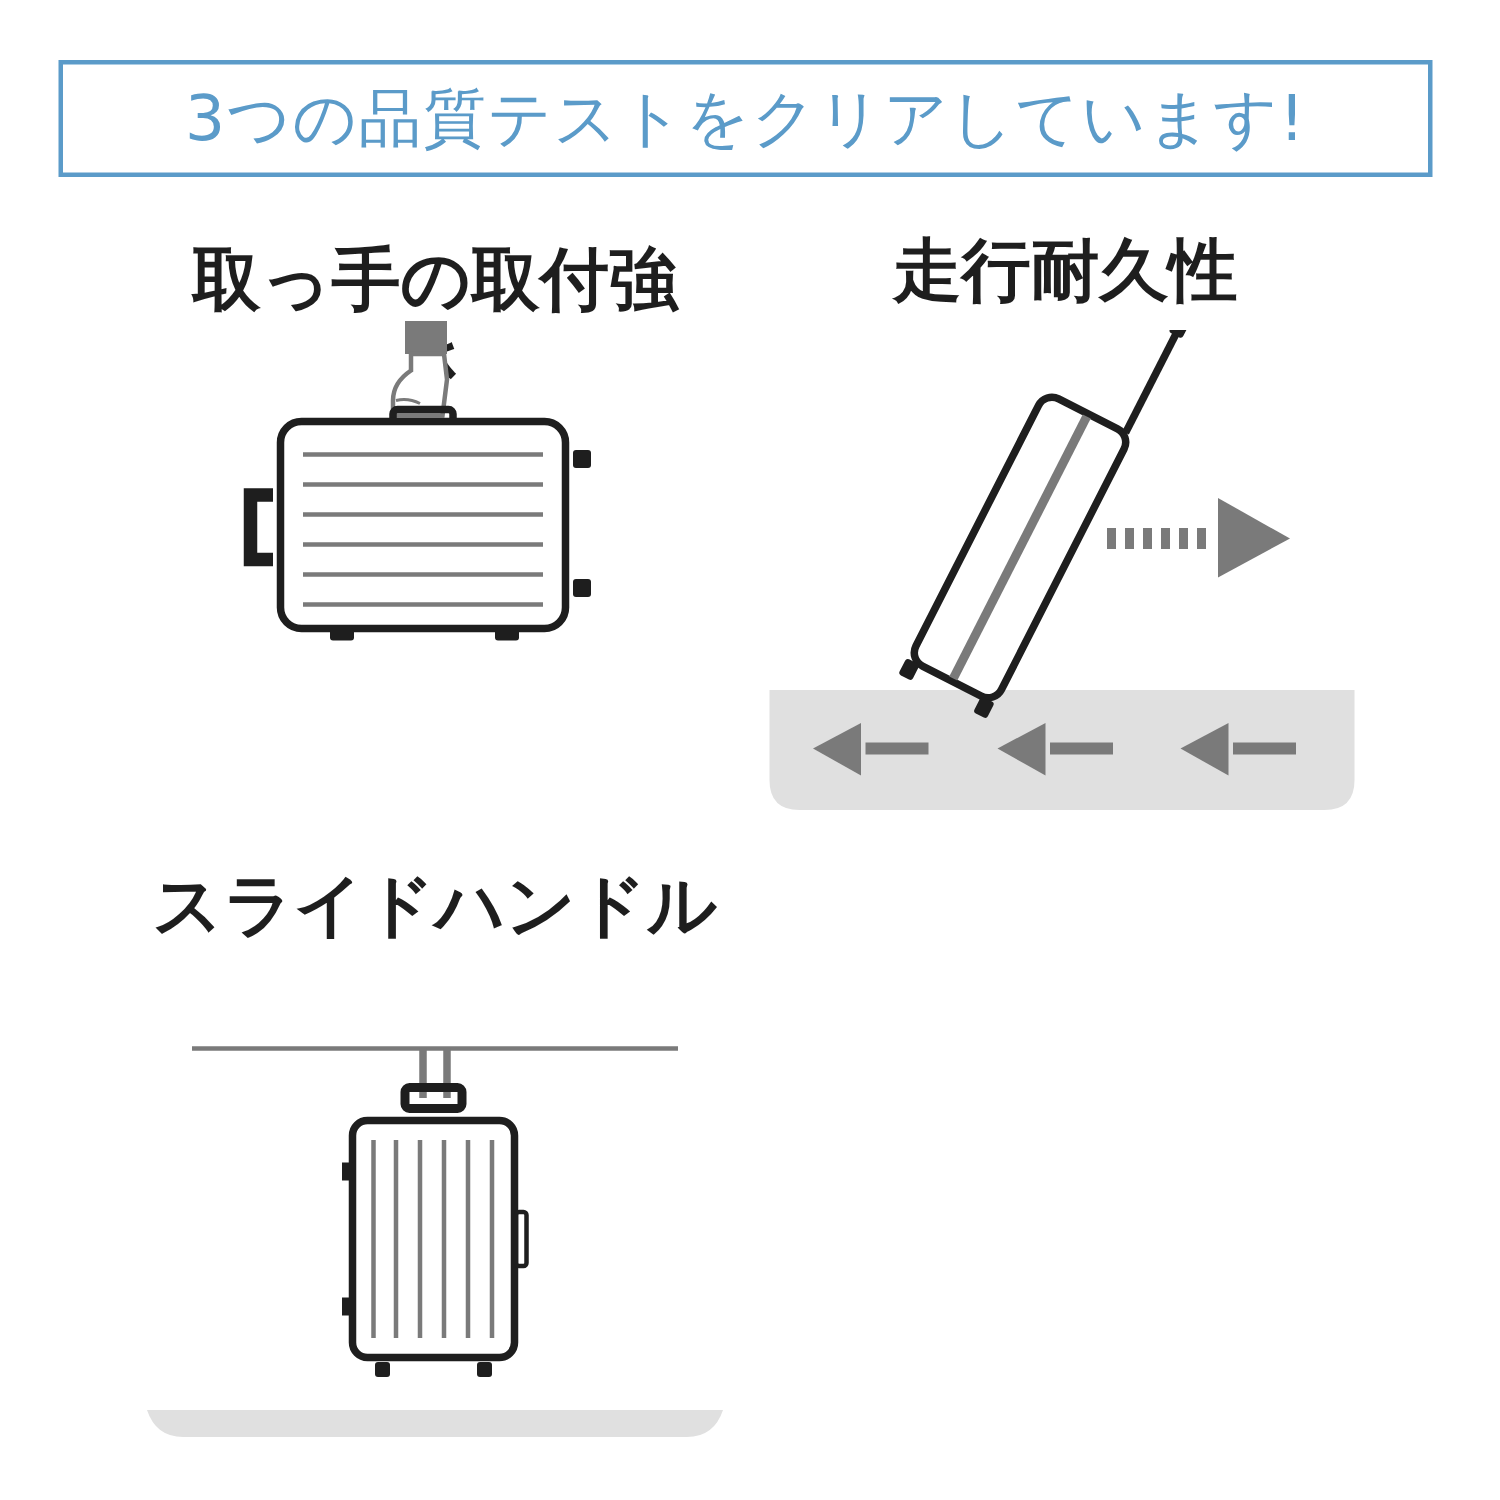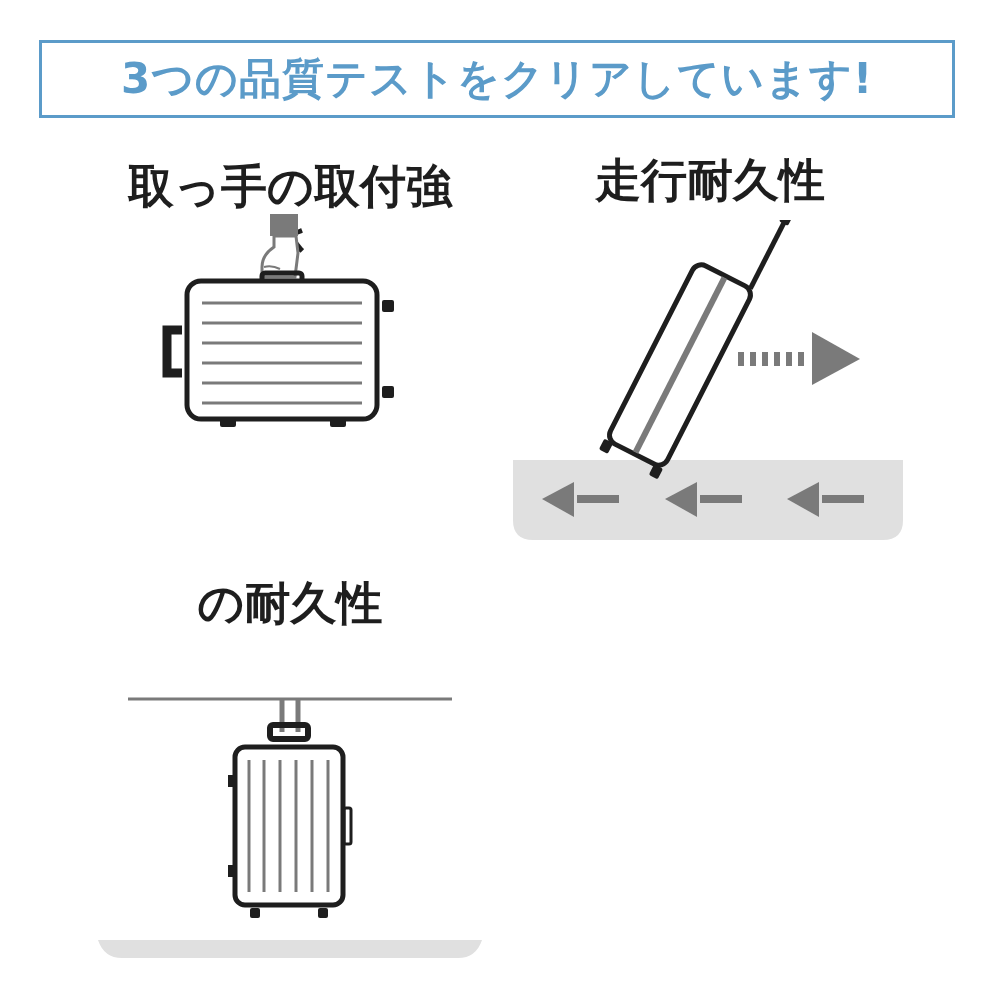--- a/index.html
+++ b/index.html
@@ -1,37 +1,37 @@
 <!DOCTYPE html>
 <html><head>
 <meta charset="utf-8">
 <style>
   html, body { margin:0; padding:0; }
   body { width:1000px; height:1000px; background:#ffffff; position:relative; overflow:hidden;
          font-family:"DejaVu Sans", sans-serif; }
   .banner { position:absolute; left:39px; top:40px; width:916px; height:78px;
             border:3px solid #5b9bc9; box-sizing:border-box; display:flex; align-items:center; justify-content:center; }
-  .banner-text { color:#5b9bc9; font-size:42px; letter-spacing:1px; font-weight:bold; }
+  .banner-text { color:#5b9bc9; font-size:42px; letter-spacing:1px; font-weight:normal; }
   .heading { position:absolute; color:#1e1e1e; font-weight:bold; font-size:46px; line-height:56px; text-align:center; }
   .h1 { left:110px; top:158px; width:360px; }
   .h2 { left:560px; top:152px; width:300px; }
   .h3 { left:100px; top:575px; width:380px; }
   svg { position:absolute; }
 </style>
 </head>
 <body>
 
 <div class="banner">
   <span class="banner-text">3つの品質テストをクリアしています!</span>
 </div>
 
 <div class="heading h1">取っ手の取付強さ</div>
 <div class="heading h2">走行耐久性</div>
 <div class="heading h3">
-  <div>の耐久性</div>
+  <div>スライドハンドル</div>
 </div>
 
 <svg style="left:150px;top:205px" width="260" height="230" viewBox="0 0 260 230">
   <rect x="120" y="9" width="28" height="22" fill="#7a7a7a"></rect>
   <path d="M124 31 L124 42 Q112 50 112 62 L112 72 L145 72 L148 48 L146 31 Z" fill="#fff" stroke="#7a7a7a" stroke-width="3"></path>
   <path d="M114 62 Q122 60 130 64 M118 68 L146 68" stroke="#7a7a7a" stroke-width="2" fill="none"></path>
   <rect x="112" y="68" width="40" height="12" rx="3" fill="none" stroke="#1e1e1e" stroke-width="5"></rect>
   <rect x="37" y="76" width="190" height="138" rx="14" fill="#fff" stroke="#1e1e1e" stroke-width="5"></rect>
   <g stroke="#7a7a7a" stroke-width="3">
     <line x1="52" y1="98" x2="212" y2="98"></line>

